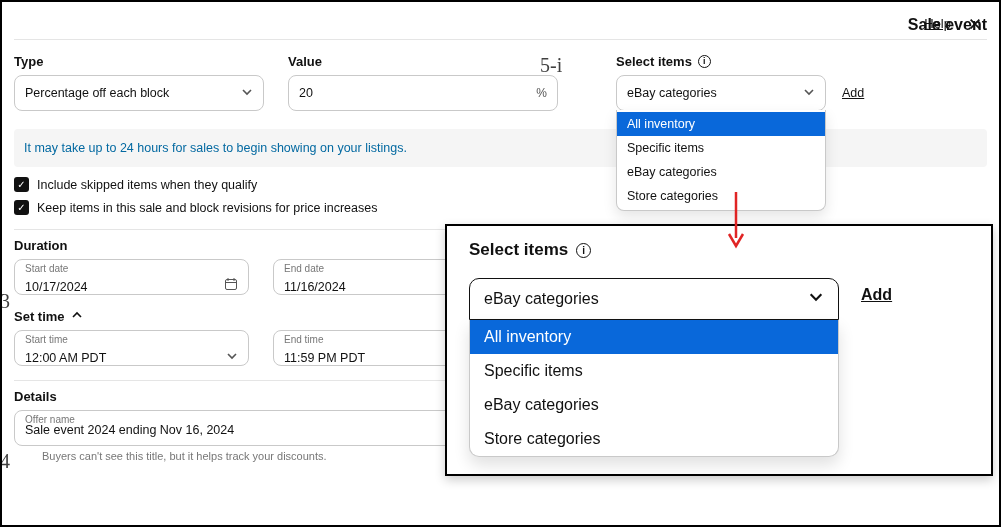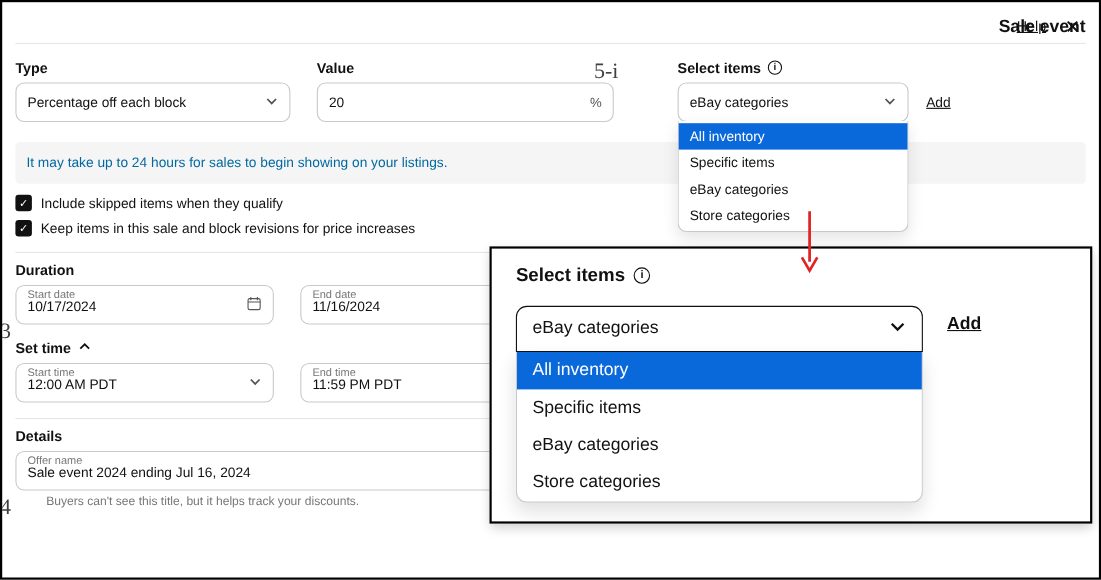--- a/index.html
+++ b/index.html
@@ -53,21 +53,21 @@
 
     
     .ann { position: absolute; color: #404040; font-family: Georgia, serif; font-size: 20px; z-index: 10; }
 
     .helper { font-size: 11px; color: #777; margin-top: 4px; display: flex; justify-content: space-between; align-items: center; padding-left: 28px; }
 
     .type-col { width: 250px; }
     .value-col { width: 270px; justify-content: flex-end; }
     .items-col { position: relative; }
 
-    .date-col { width: 235px; }
+    .date-col { width: 235px; align-items: flex-end; }
     .date-icon { position: absolute; right: 10px; }
 
     
     .red-arrow { position: absolute; z-index: 9; }
   </style>
 </head>
 <body>
 
 <div class="page">
   <div class="header">
@@ -180,21 +180,21 @@
       <span class="float-label">End time</span>
       <span class="val">11:59 PM PDT</span>
     </div>
   </div>
 
   <div class="divider"></div>
 
   <div class="label-sm">Details</div>
   <div class="field floating" style="width:540px; margin-top:4px;">
     <span class="float-label">Offer name</span>
-    <span class="val">Sale event 2024 ending Jul 16, 2024</span>
+    <span class="val">Sale event 2024 ending Nov 16, 2024</span>
   </div>
   <div class="helper" style="width:540px;">
     <span>Buyers can't see this title, but it helps track your discounts.</span>
     <span>35/90</span>
   </div>
 
   <span class="ann" style="left:-2px; top:288px;">3</span>
   <span class="ann" style="left:-2px; top:448px;">4</span>
 
   <svg class="red-arrow" style="left:724px; top:188px;" width="20" height="60" viewBox="0 0 20 60">

